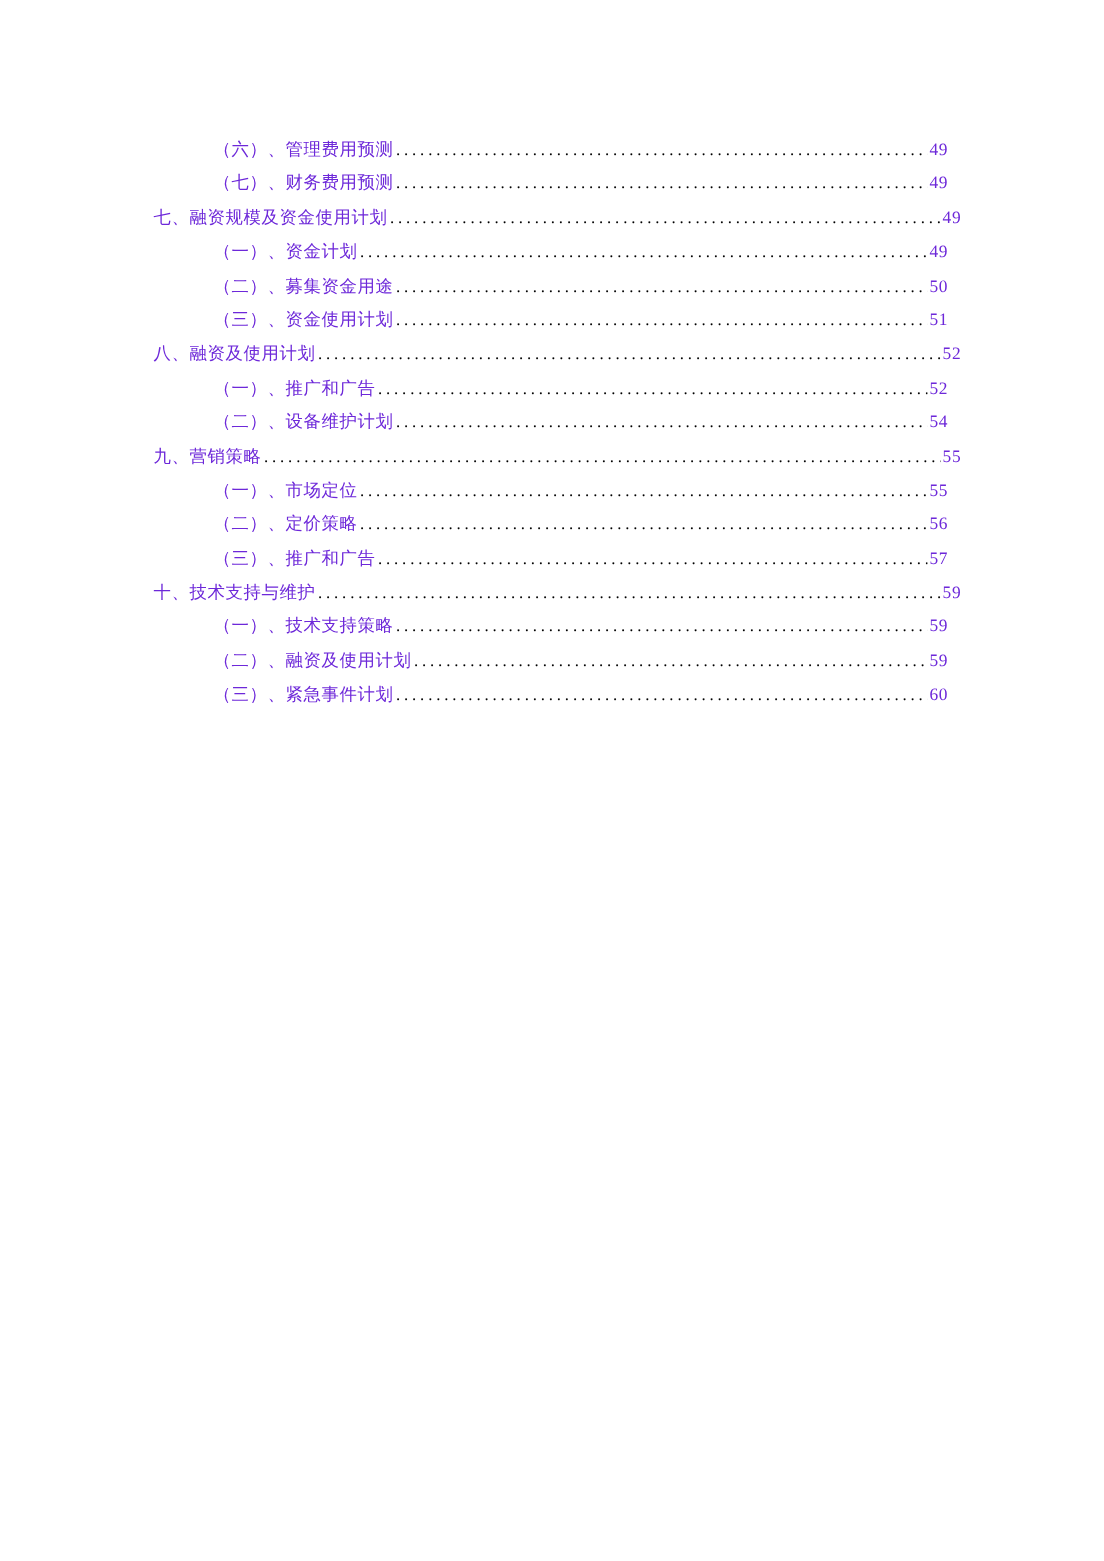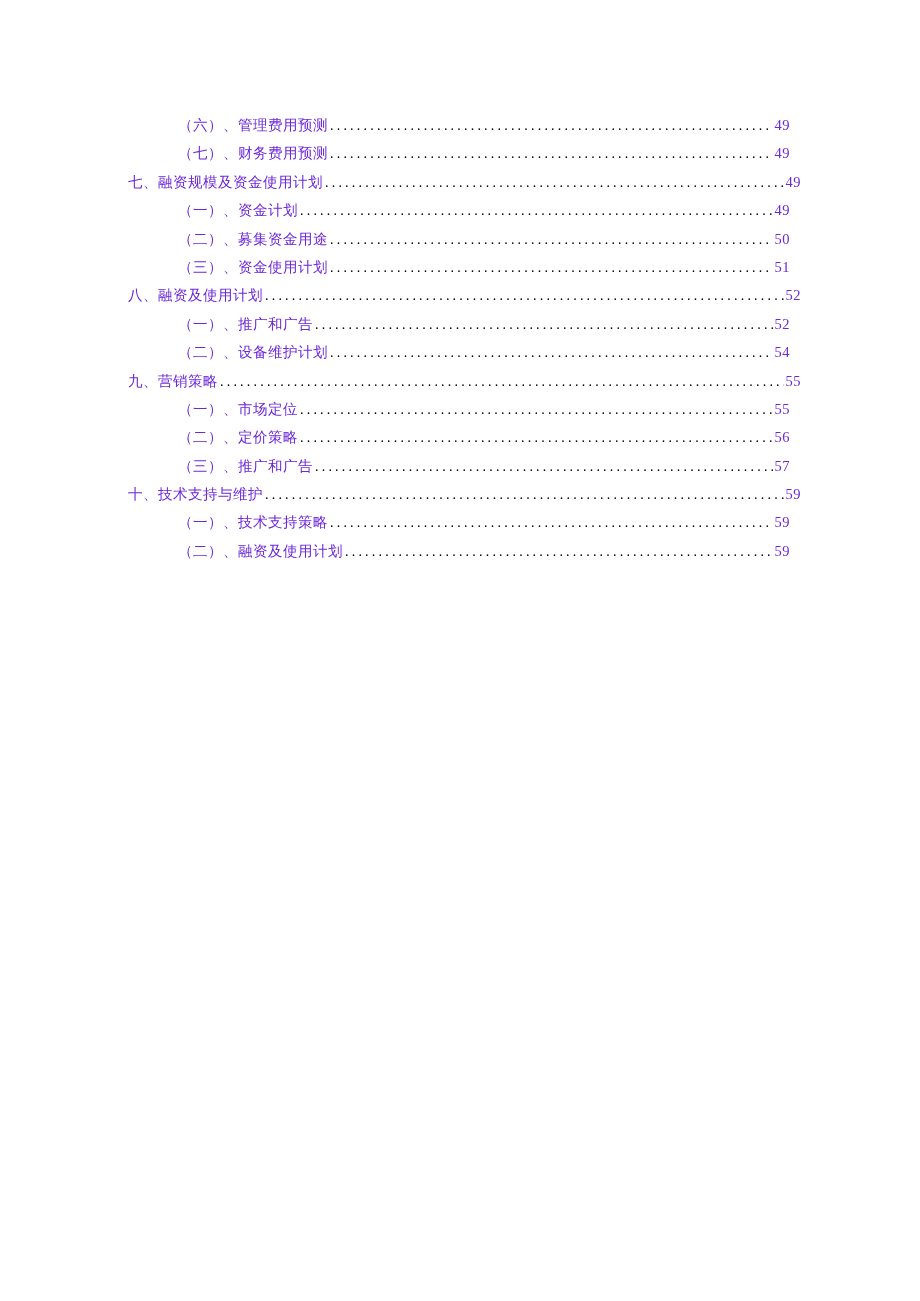--- a/index.html
+++ b/index.html
@@ -150,14 +150,19 @@
     <span class="toc-dots"></span>
     <span class="toc-page">59</span>
   </div>
 
   <div class="toc-row level-2">
     <span class="toc-title">（二）、融资及使用计划</span>
     <span class="toc-dots"></span>
     <span class="toc-page">59</span>
   </div>
 
+  <div class="toc-row level-2">
+    <span class="toc-title">（三）、紧急事件计划</span>
+    <span class="toc-dots"></span>
+    <span class="toc-page">60</span>
+  </div>
 
 </div>
 
 </body></html>

